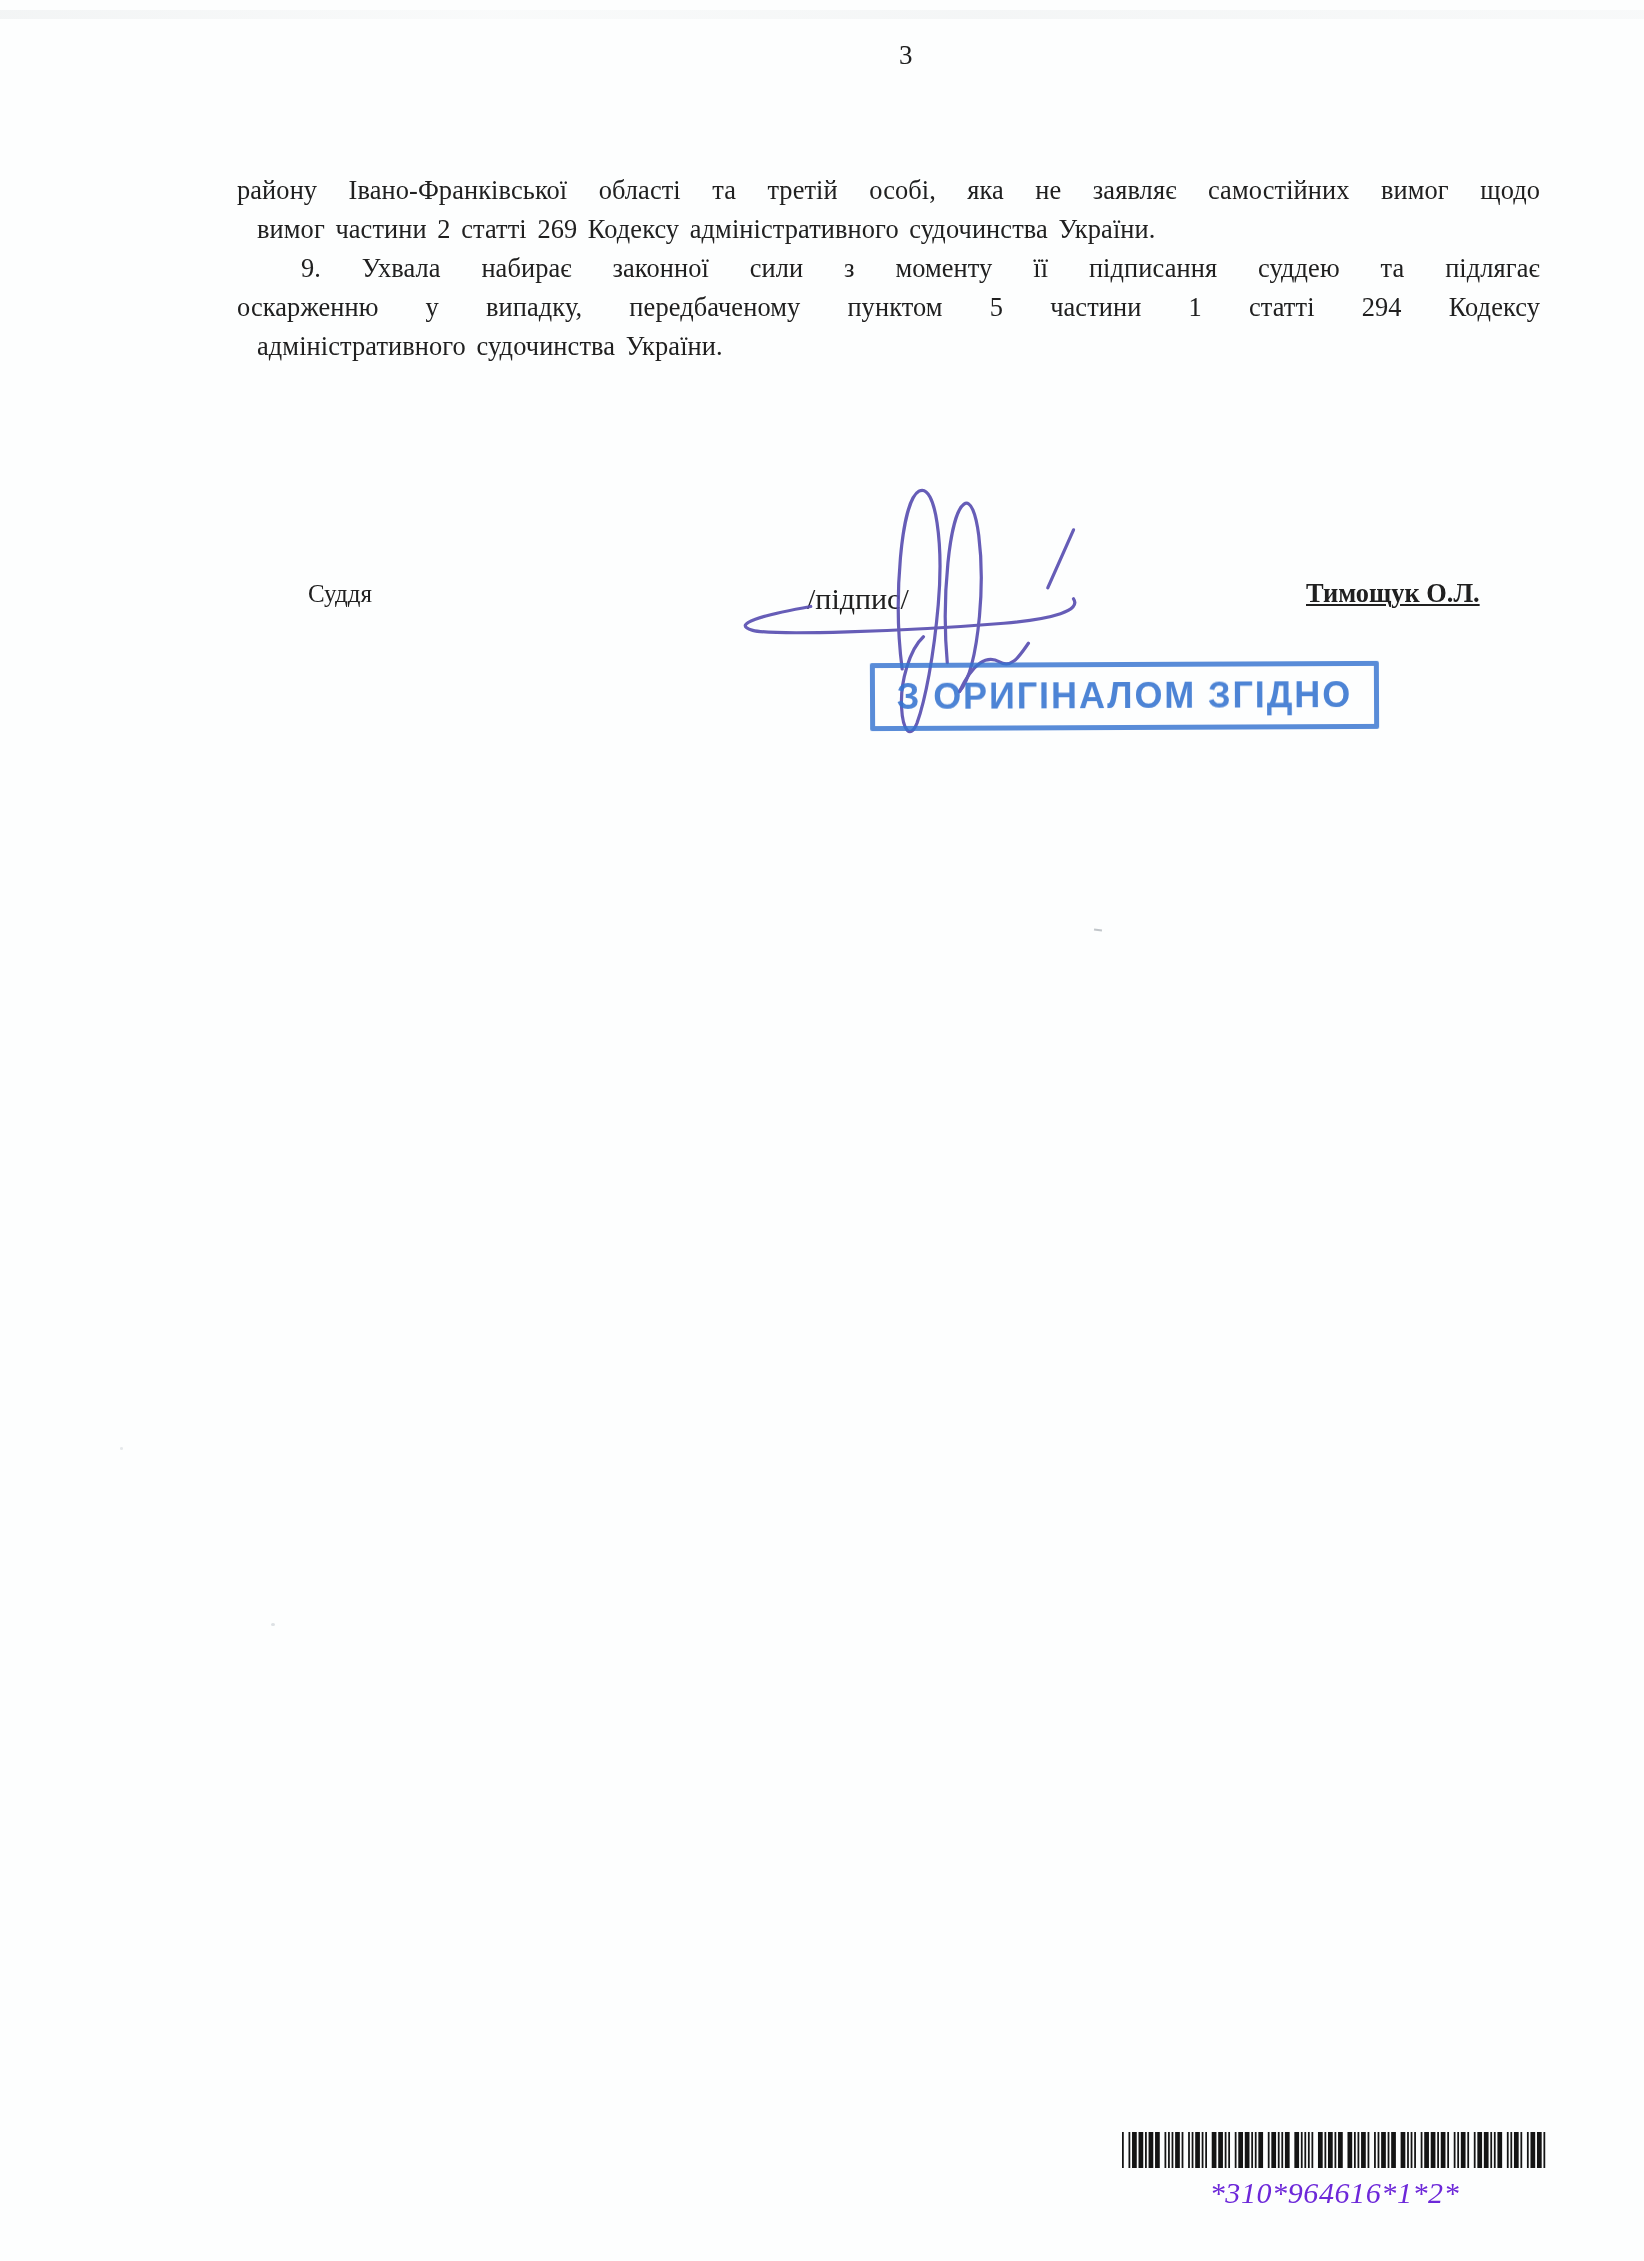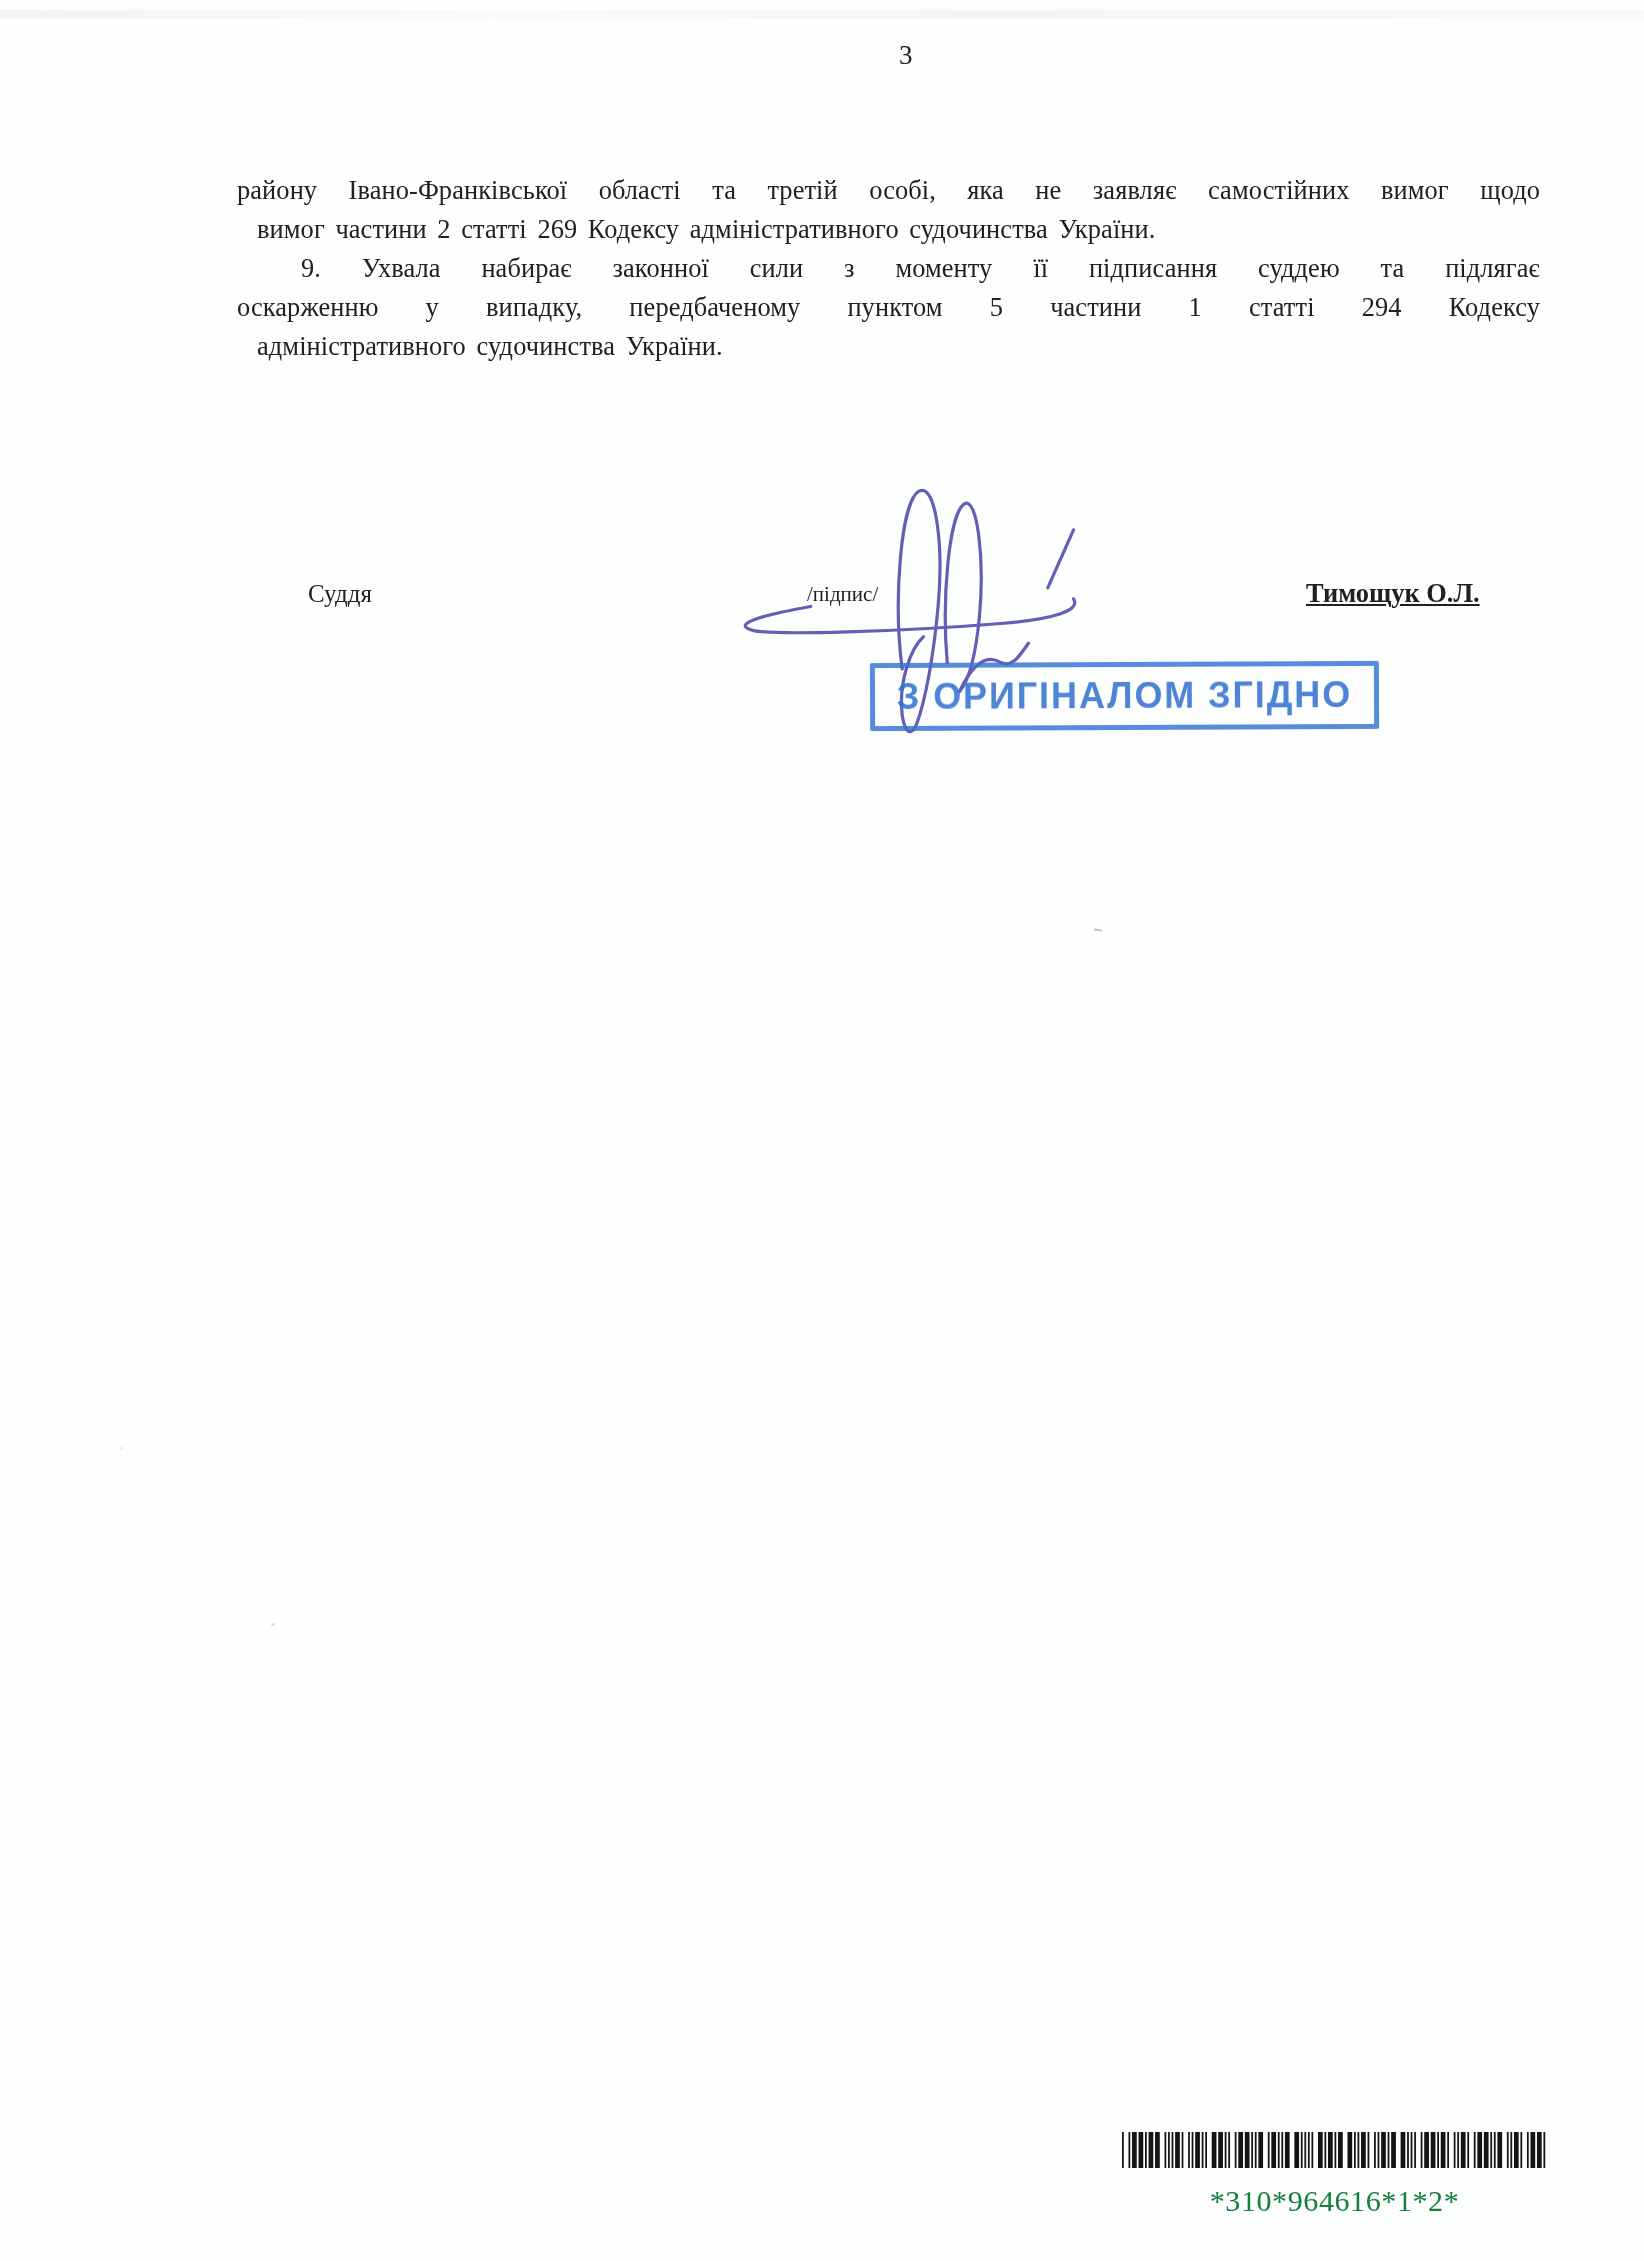--- a/index.html
+++ b/index.html
@@ -26,21 +26,21 @@
   }
   .line{text-align:justify;text-align-last:justify;white-space:normal;}
   .line.last{text-align-last:left;margin-left:20px;}
   .line.ind{text-indent:64px;}
   .judge-label{
     position:absolute;left:308px;top:580px;
     font-size:25px;font-weight:normal;
   }
   .signature-note{
     position:absolute;left:807px;top:582px;
-    font-size:21px;
+    font-size:30px;
   }
   .judge-name{
     position:absolute;left:1306px;top:578px;
     font-size:26.4px;font-weight:bold;text-decoration:underline;
   }
   .signature-svg{
     position:absolute;left:696px;top:468px;width:451px;height:277px;
     overflow:visible;
   }
   .stamp{
@@ -56,23 +56,24 @@
     font-weight:bold;font-size:36px;letter-spacing:1.9px;
     color:rgba(52,115,207,.88);
     white-space:nowrap;
   }
   .barcode-wrap{
     position:absolute;left:1122px;top:2132px;width:425px;
     text-align:center;
   }
   .barcode-svg{display:block;width:425px;height:36px;}
   .barcode-label{
-    margin-top:17px;
-    font-size:30px;line-height:32px;color:#15803d;
+    margin-top:9px;
+    font-size:30px;line-height:32px;color:#6d28d9;
     letter-spacing:0.6px;
+    font-style:italic;
   }
   .artifact-dash{
     position:absolute;left:1094px;top:929px;width:7.7px;height:1.9px;
     background:#9aa0a6;transform:rotate(8deg);opacity:.6;
   }
   .artifact-speck-1{
     position:absolute;left:271px;top:1623px;width:3.9px;height:3.2px;
     background:#cfd4d8;border-radius:50%;opacity:.7;
   }
   .artifact-speck-2{

